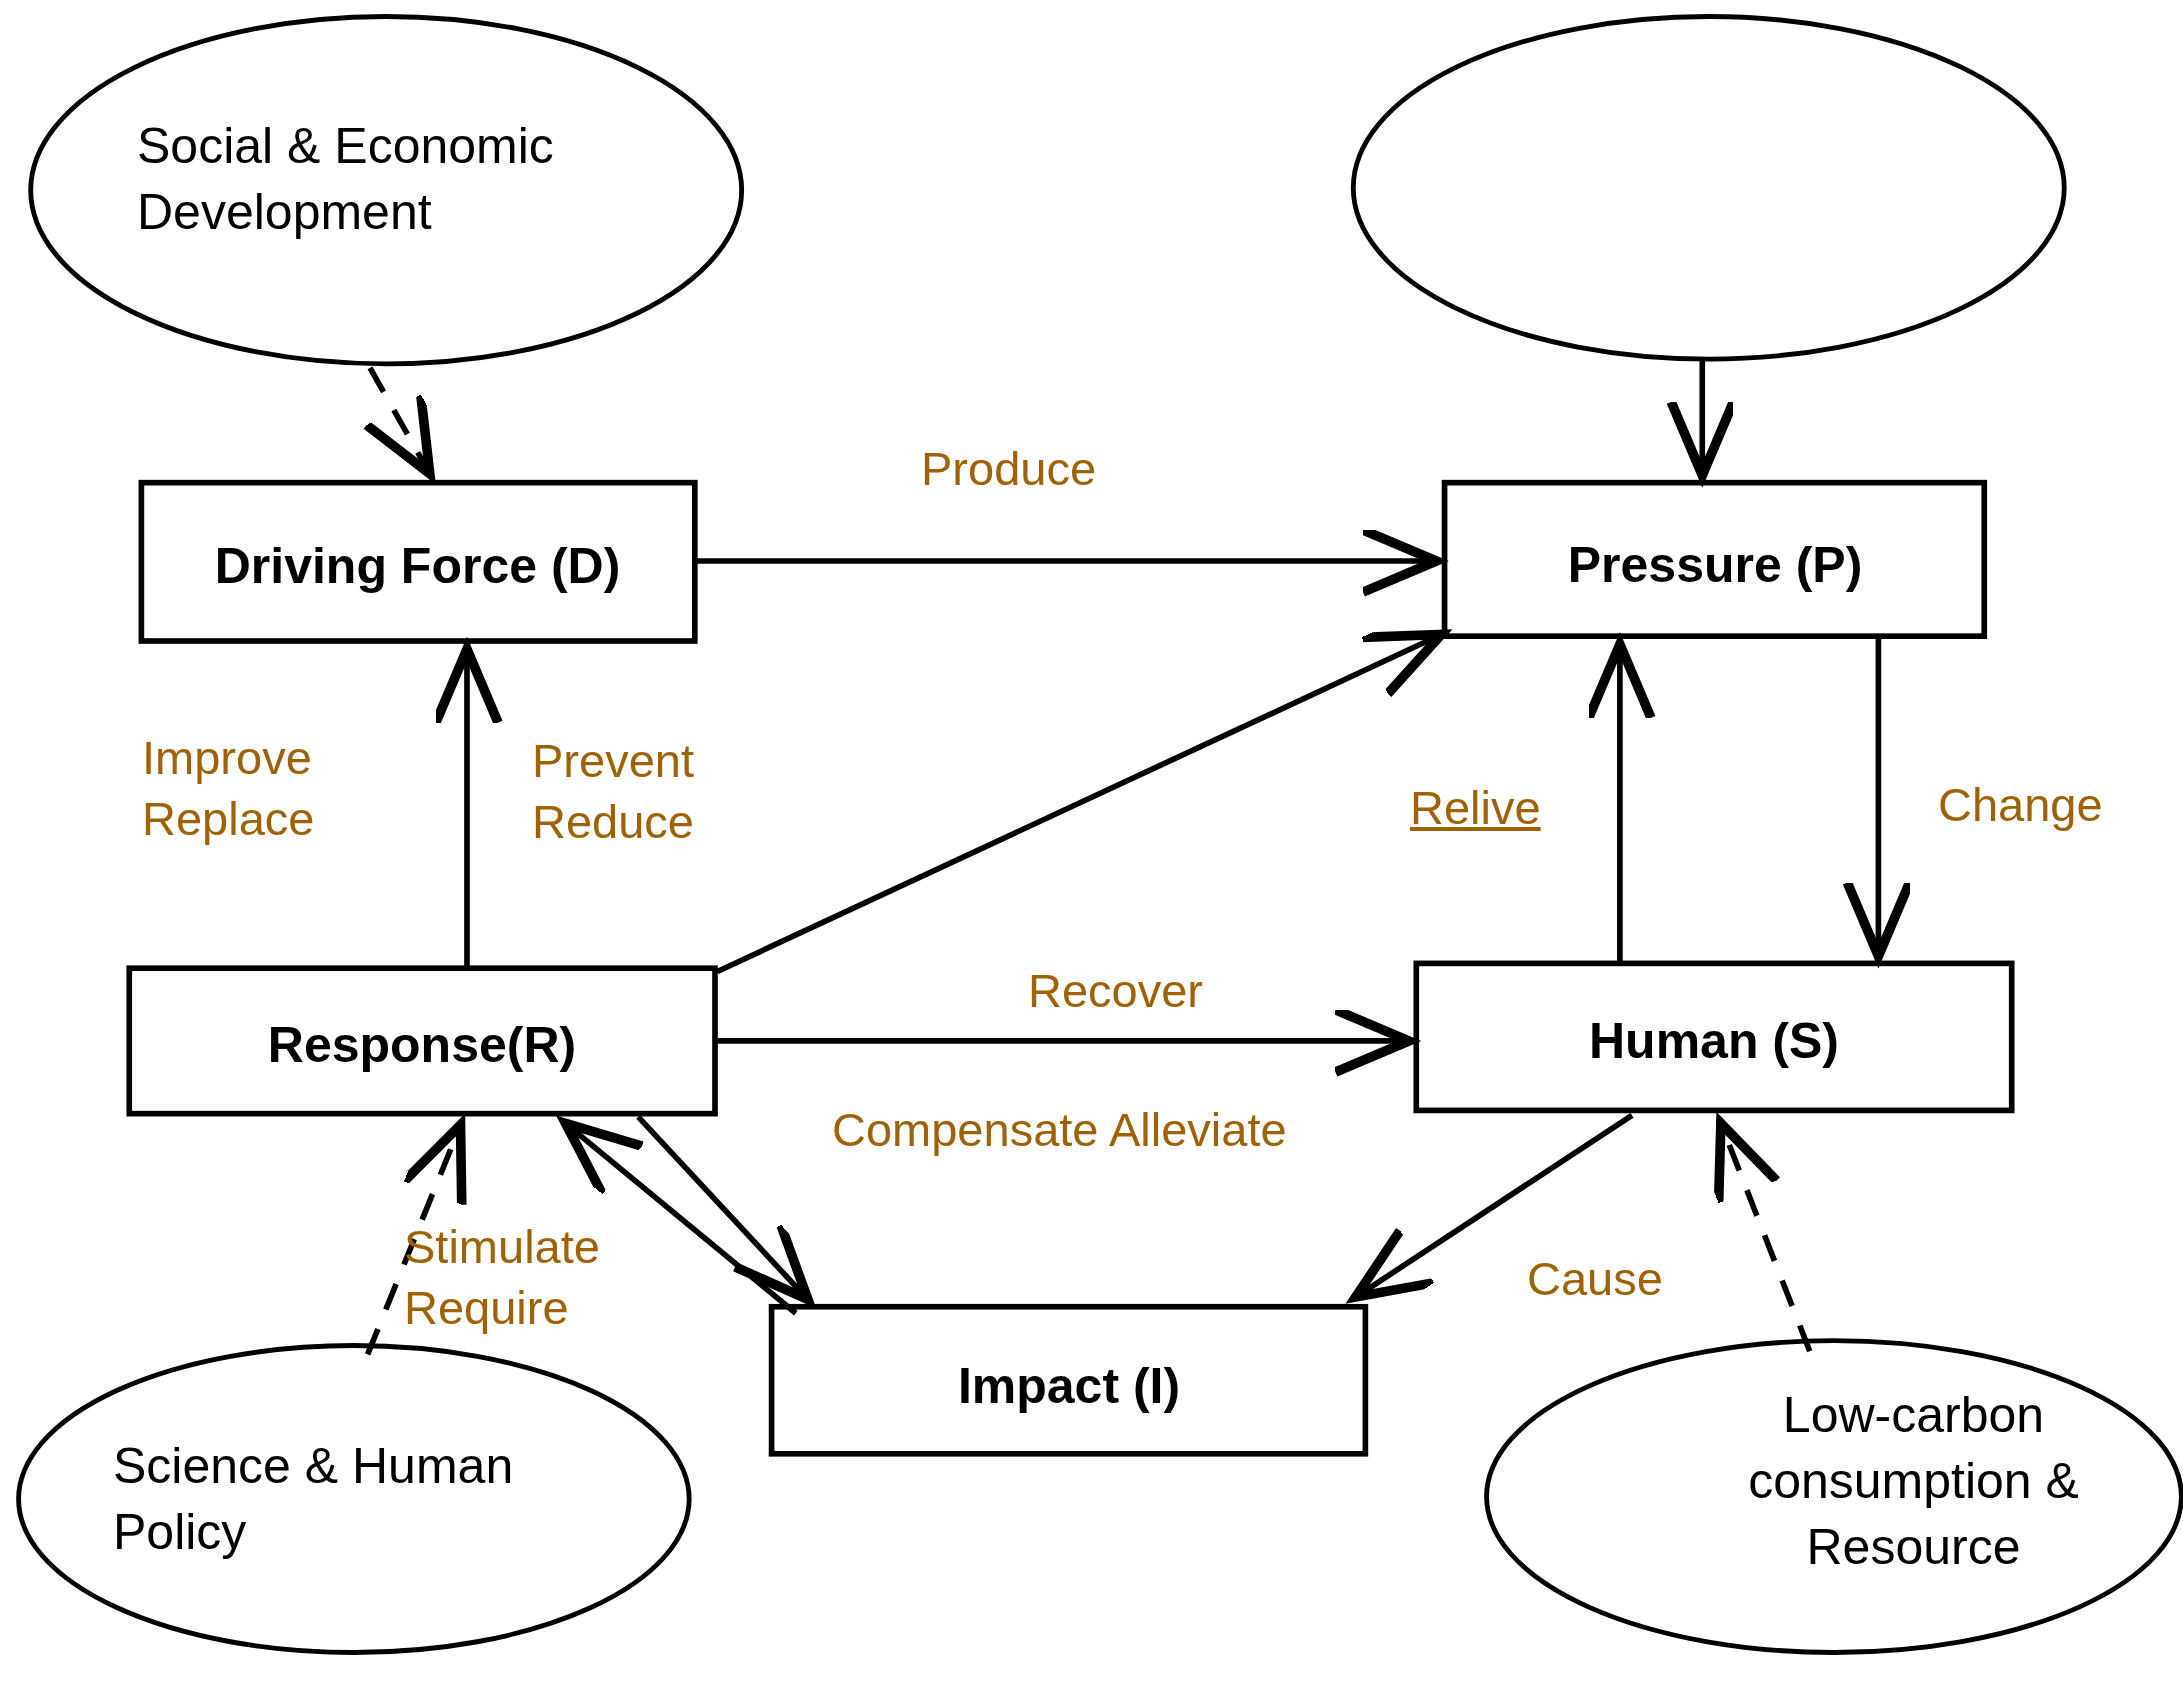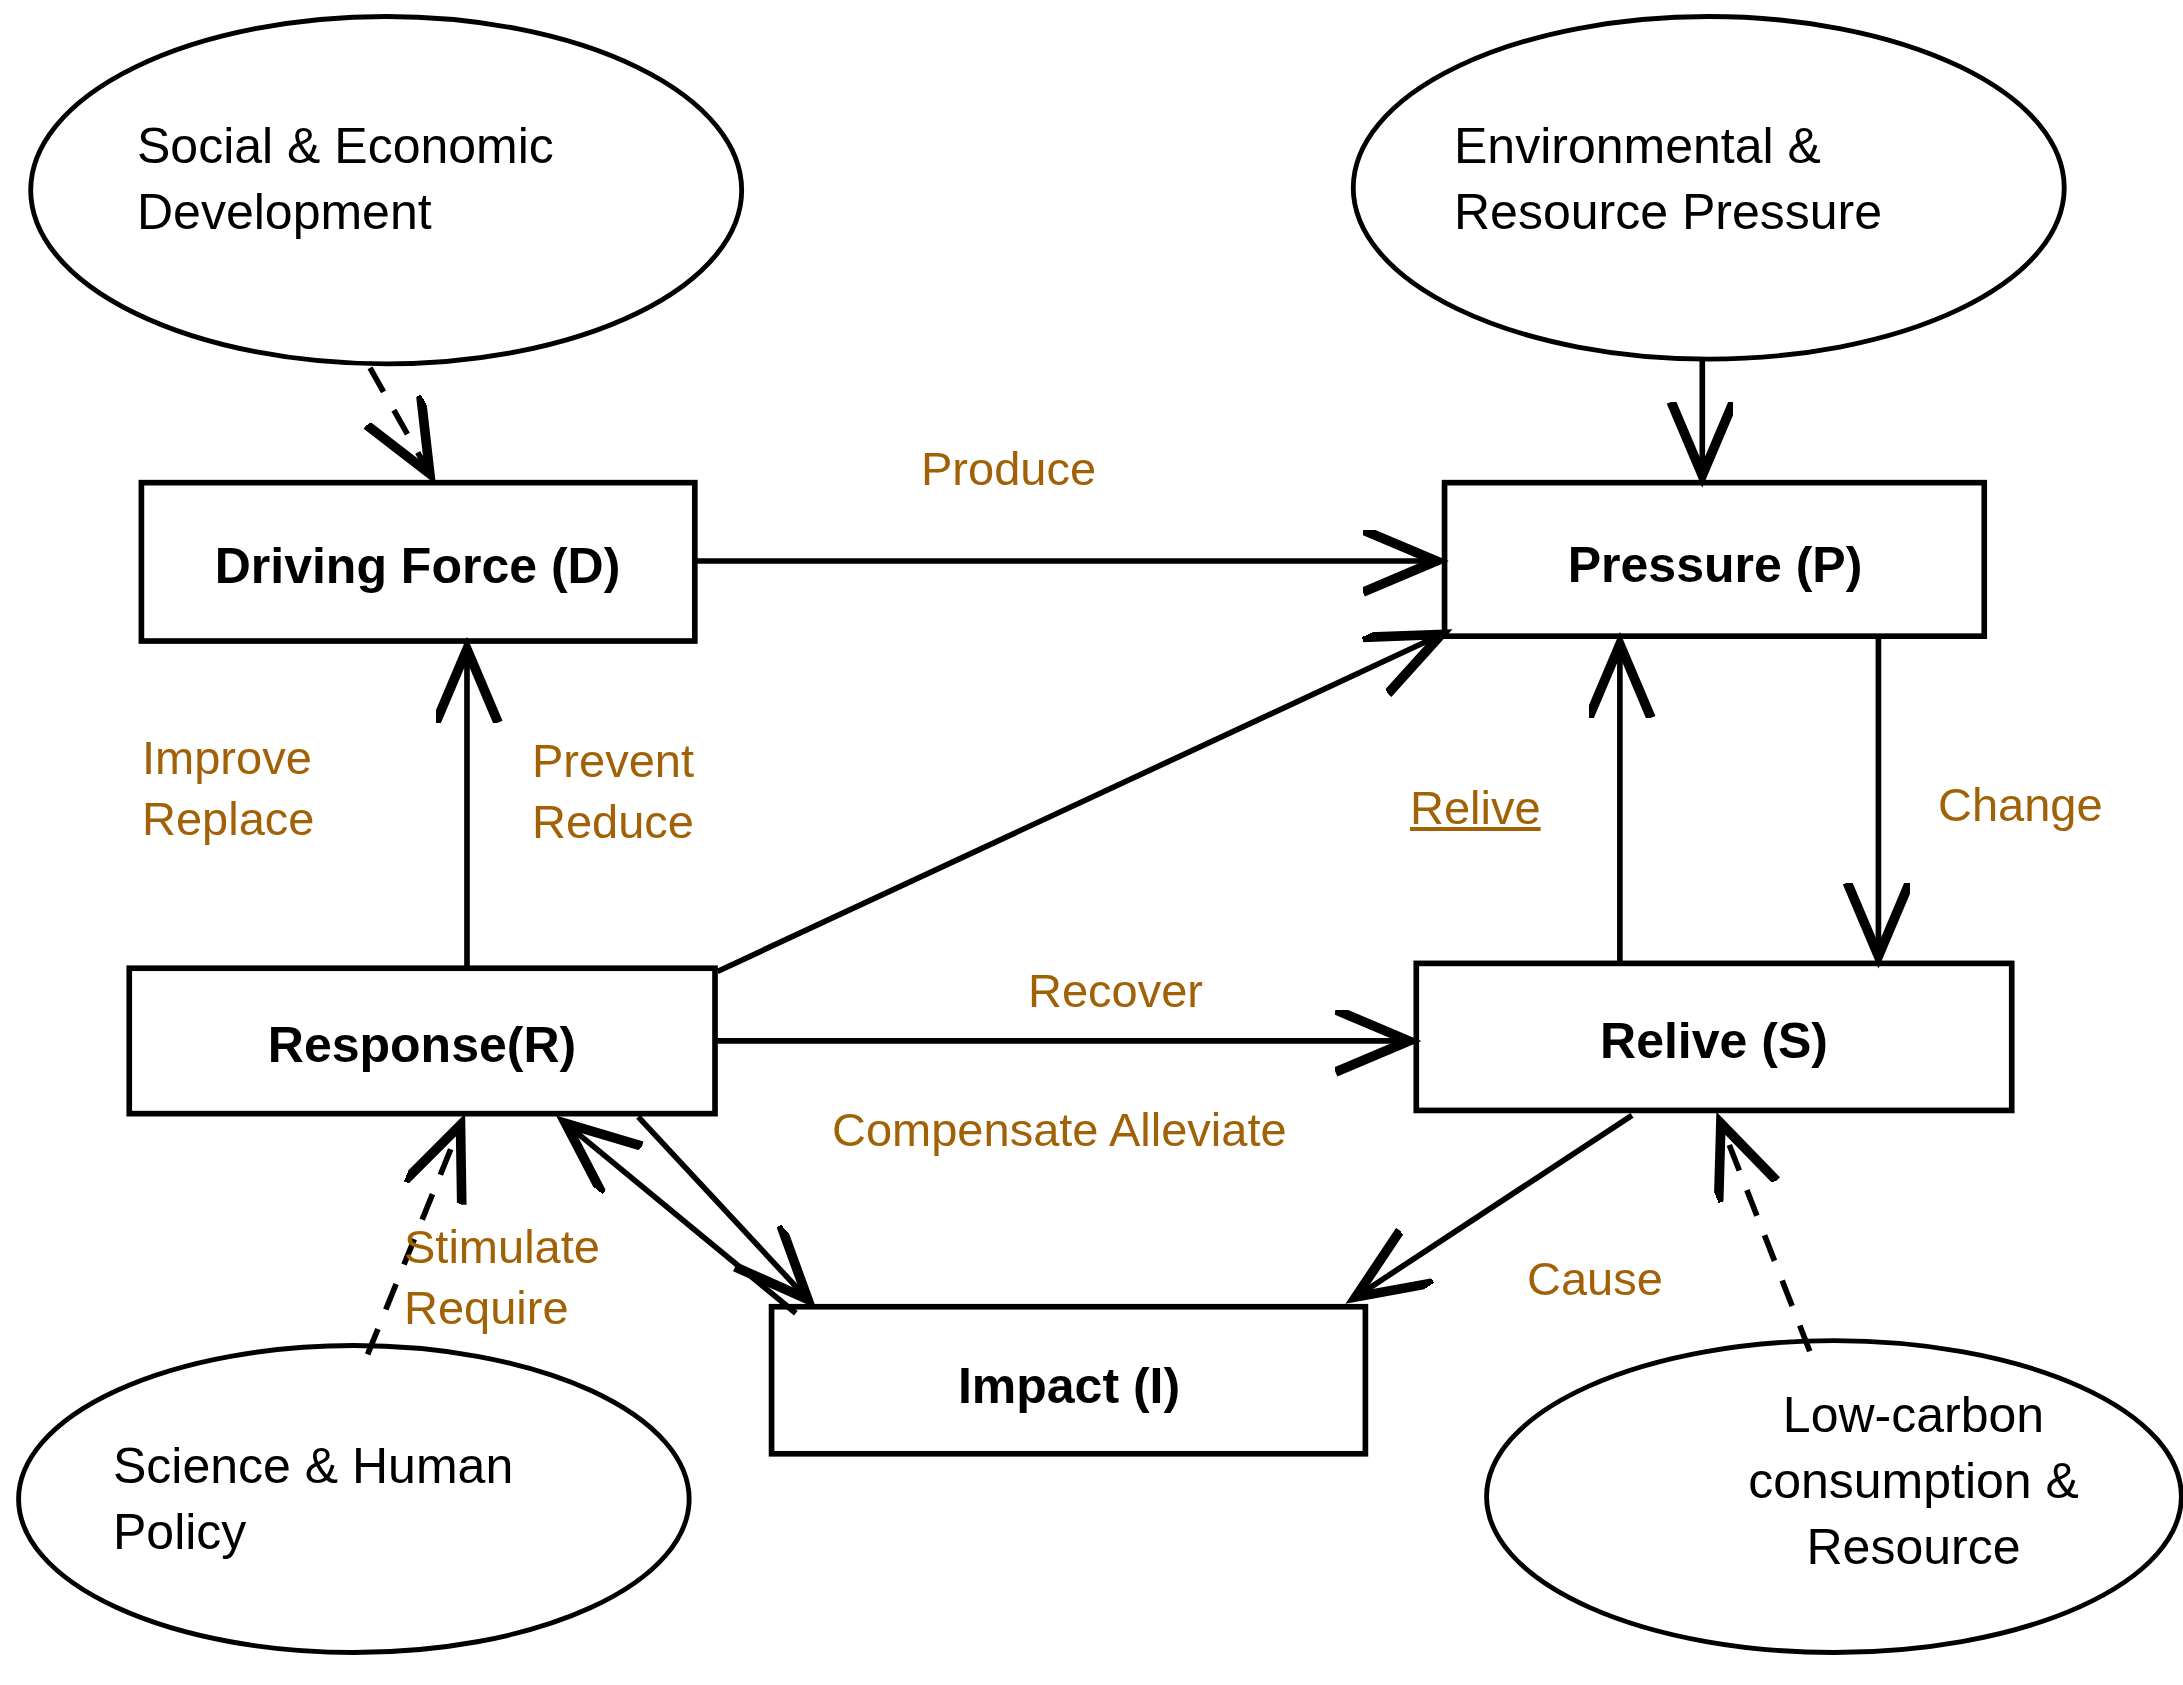--- a/index.html
+++ b/index.html
@@ -120,30 +120,28 @@
      Response --&gt;
     <path d="M 455 1676 L 570 1392" fill="none" stroke="#000000" stroke-width="7" stroke-dasharray="34 26" marker-end="url(#ah)"></path>
 
      State --&gt;
     <path d="M 2240 1672 L 2130 1390" fill="none" stroke="#000000" stroke-width="7" stroke-dasharray="34 26" marker-end="url(#ah)"></path>
   </svg>
 
   <div class="node-label ellipse-label lbl-left" style="left:137px; top:113px; width:517px;">Social &amp; Economic
 Development</div>
 
-  <div class="node-label ellipse-label lbl-left" style="left:1454px; top:113px; width:566px;">Environmental   &amp;
-Resource Pressure</div>
 
   <div class="node-label box-label lbl-center" style="left:141px; top:533px; width:553px;">Driving Force (D)</div>
 
   <div class="node-label box-label lbl-center" style="left:1445px; top:532px; width:540px;">Pressure (P)</div>
 
   <div class="node-label box-label lbl-center" style="left:129px; top:1012px; width:586px;">Response(R)</div>
 
-  <div class="node-label box-label lbl-center" style="left:1416px; top:1008px; width:596px;">Relive (S)</div>
+  <div class="node-label box-label lbl-center" style="left:1416px; top:1008px; width:596px;">Human (S)</div>
 
   <div class="node-label box-label lbl-center" style="left:772px; top:1353px; width:594px;">Impact (I)</div>
 
   <div class="node-label ellipse-label lbl-left" style="left:113px; top:1433px; width:517px;">Science &amp;  Human
 Policy</div>
 
   <div class="node-label ellipse-label lbl-left" style="left:1663px; top:1382px; width:501px;text-align:center;">Low-carbon
 consumption &amp;
 Resource</div>
 

